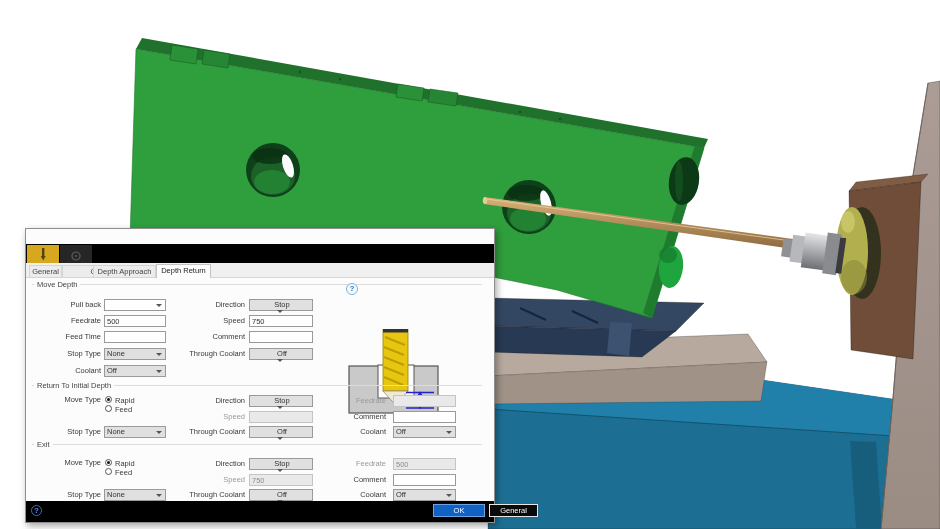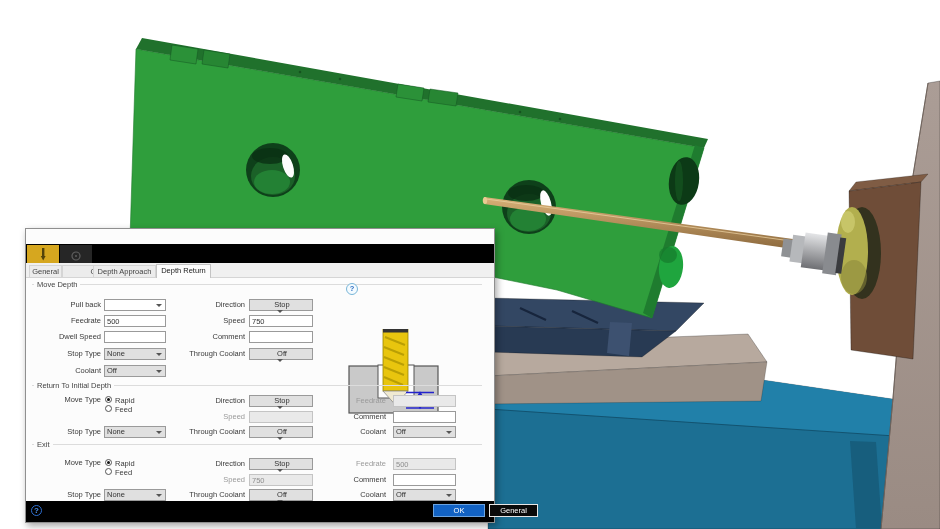--- a/index.html
+++ b/index.html
@@ -206,21 +206,21 @@
     <div class="ctrl combo col2c" style="top:18px;">
       <span class="val">Stop</span>
           <span class="chev"></span>
     </div>
 
     <span class="lbl col1l" style="top:34px;">Feedrate</span>
     <input class="txt col1c" style="top: 34px;" value="500">
     <span class="lbl col2l" style="top:34px;">Speed</span>
     <input class="txt col2c" style="top: 34px;" value="750">
 
-    <span class="lbl col1l" style="top:50px;">Dwell Speed</span>
+    <span class="lbl col1l" style="top:50px;">Feed Time</span>
     <input class="txt col1c" style="top: 50px;" value="">
     <span class="lbl col2l" style="top:50px;">Comment</span>
     <input class="txt col2c" style="top: 50px;" value="">
 
     <span class="lbl col1l" style="top:67px;">Stop Type</span>
     <div class="ctrl combo col1c" style="top:67px;">
       <span class="val">None</span>
           <span class="chev"></span>
     </div>
     <span class="lbl col2l" style="top:67px;">Through Coolant</span>

